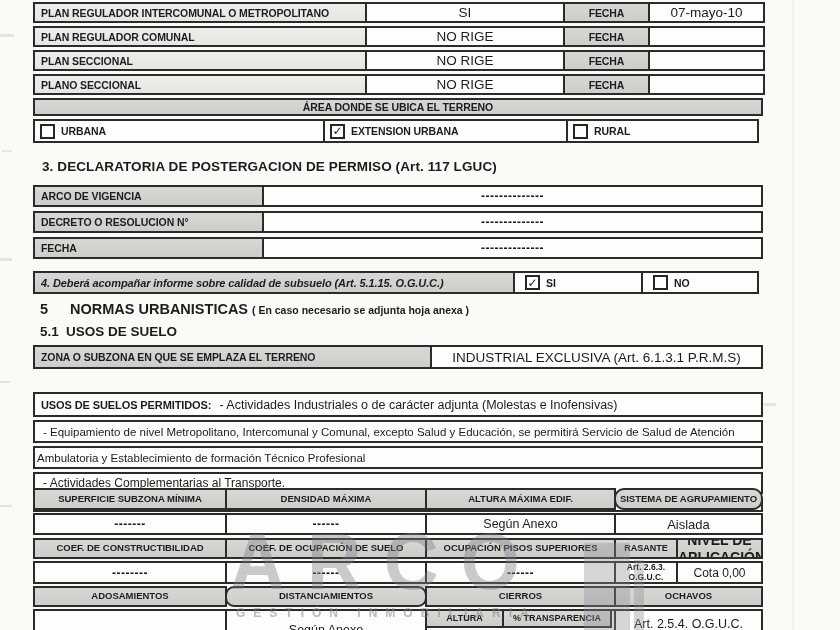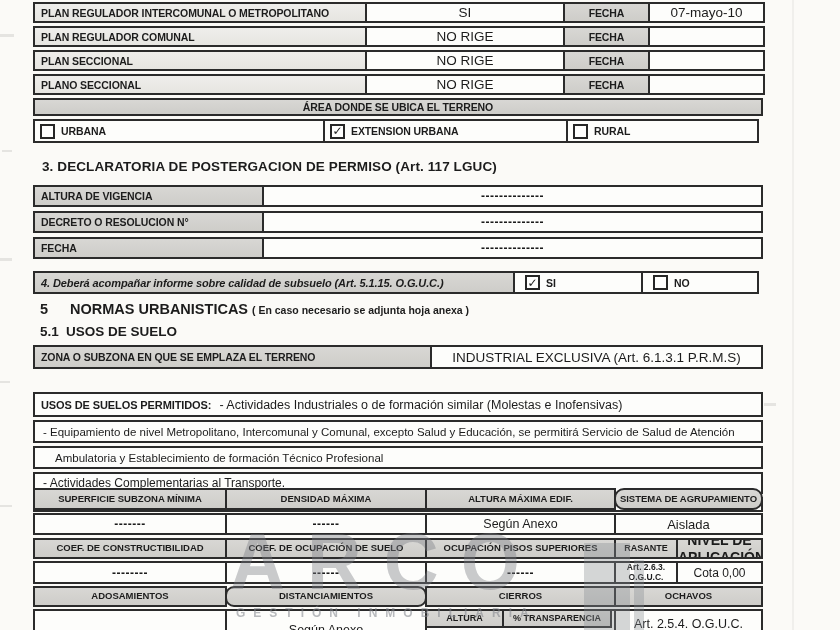--- a/index.html
+++ b/index.html
@@ -158,21 +158,21 @@
         <span class="lbl nopad">RURAL</span>
       </div>
     </div>
   </div>
 
   <div class="abs h3title" style="left:42px;top:159px;">3.  DECLARATORIA DE POSTERGACION DE PERMISO (Art. 117 LGUC)</div>
 
   <div class="abs" style="left:33px;top:185px;width:730px;">
     <div class="row" style="margin-bottom:4px;">
       <div class="cell gray" style="width:231px;height:22px;">
-          <span class="lbl">ALTURA DE VIGENCIA</span>
+          <span class="lbl">ARCO DE VIGENCIA</span>
         </div>
       <div class="cell" style="width:501px;height:22px;justify-content:center;">
           <span class="dash">--------------</span>
         </div>
     </div>
     <div class="row" style="margin-bottom:4px;">
       <div class="cell gray" style="width:231px;height:22px;">
           <span class="lbl">DECRETO O RESOLUCION N°</span>
         </div>
       <div class="cell" style="width:501px;height:22px;justify-content:center;">
@@ -223,31 +223,31 @@
       </div>
     <div class="cell ctr" style="width:333px;height:24px;">
         <span class="val">INDUSTRIAL EXCLUSIVA  (Art. 6.1.3.1 P.R.M.S)</span>
       </div>
   </div>
 
   <div class="abs" style="left:33px;top:392px;width:730px;">
     <div class="row" style="margin-bottom:3px;">
       <div class="cell" style="width:730px;height:25px;">
         <span class="lbl" style="font-size:11px;">USOS DE SUELOS PERMITIDOS:</span>
-        <span class="txt" style="font-size:12.5px;">- Actividades Industriales o de formación  similar (Molestas e Inofensivas)</span>
+        <span class="txt" style="font-size:12.5px;">- Actividades Industriales o de carácter  adjunta (Molestas e Inofensivas)</span>
       </div>
     </div>
     <div class="row" style="margin-bottom:3px;">
       <div class="cell" style="width:730px;height:23px;">
           <span class="txt">- Equipamiento de nivel Metropolitano, Intercomunal y Comunal, excepto Salud y Educación, se permitirá Servicio de Salud de Atención</span>
         </div>
     </div>
     <div class="row" style="margin-bottom:3px;">
       <div class="cell" style="width:730px;height:23px;">
-          <span class="txt" style="padding-left:20px;text-align:center;">Ambulatoria y Establecimiento de formación Técnico Profesional</span>
+          <span class="txt" style="padding-left:2px;text-align:center;">Ambulatoria y Establecimiento de formación Técnico Profesional</span>
         </div>
     </div>
     <div class="row" style="margin-bottom:3px;">
       <div class="cell" style="width:730px;height:22px;">
           <span class="txt" style="font-size:12px;">- Actividades Complementarias al Transporte.</span>
         </div>
     </div>
     <div class="row">
       <div class="cell" style="width:730px;height:15px;">
           <span class="txt" style="font-size:10.5px;padding-left:4px;">-Vivienda Cuidadores</span>

